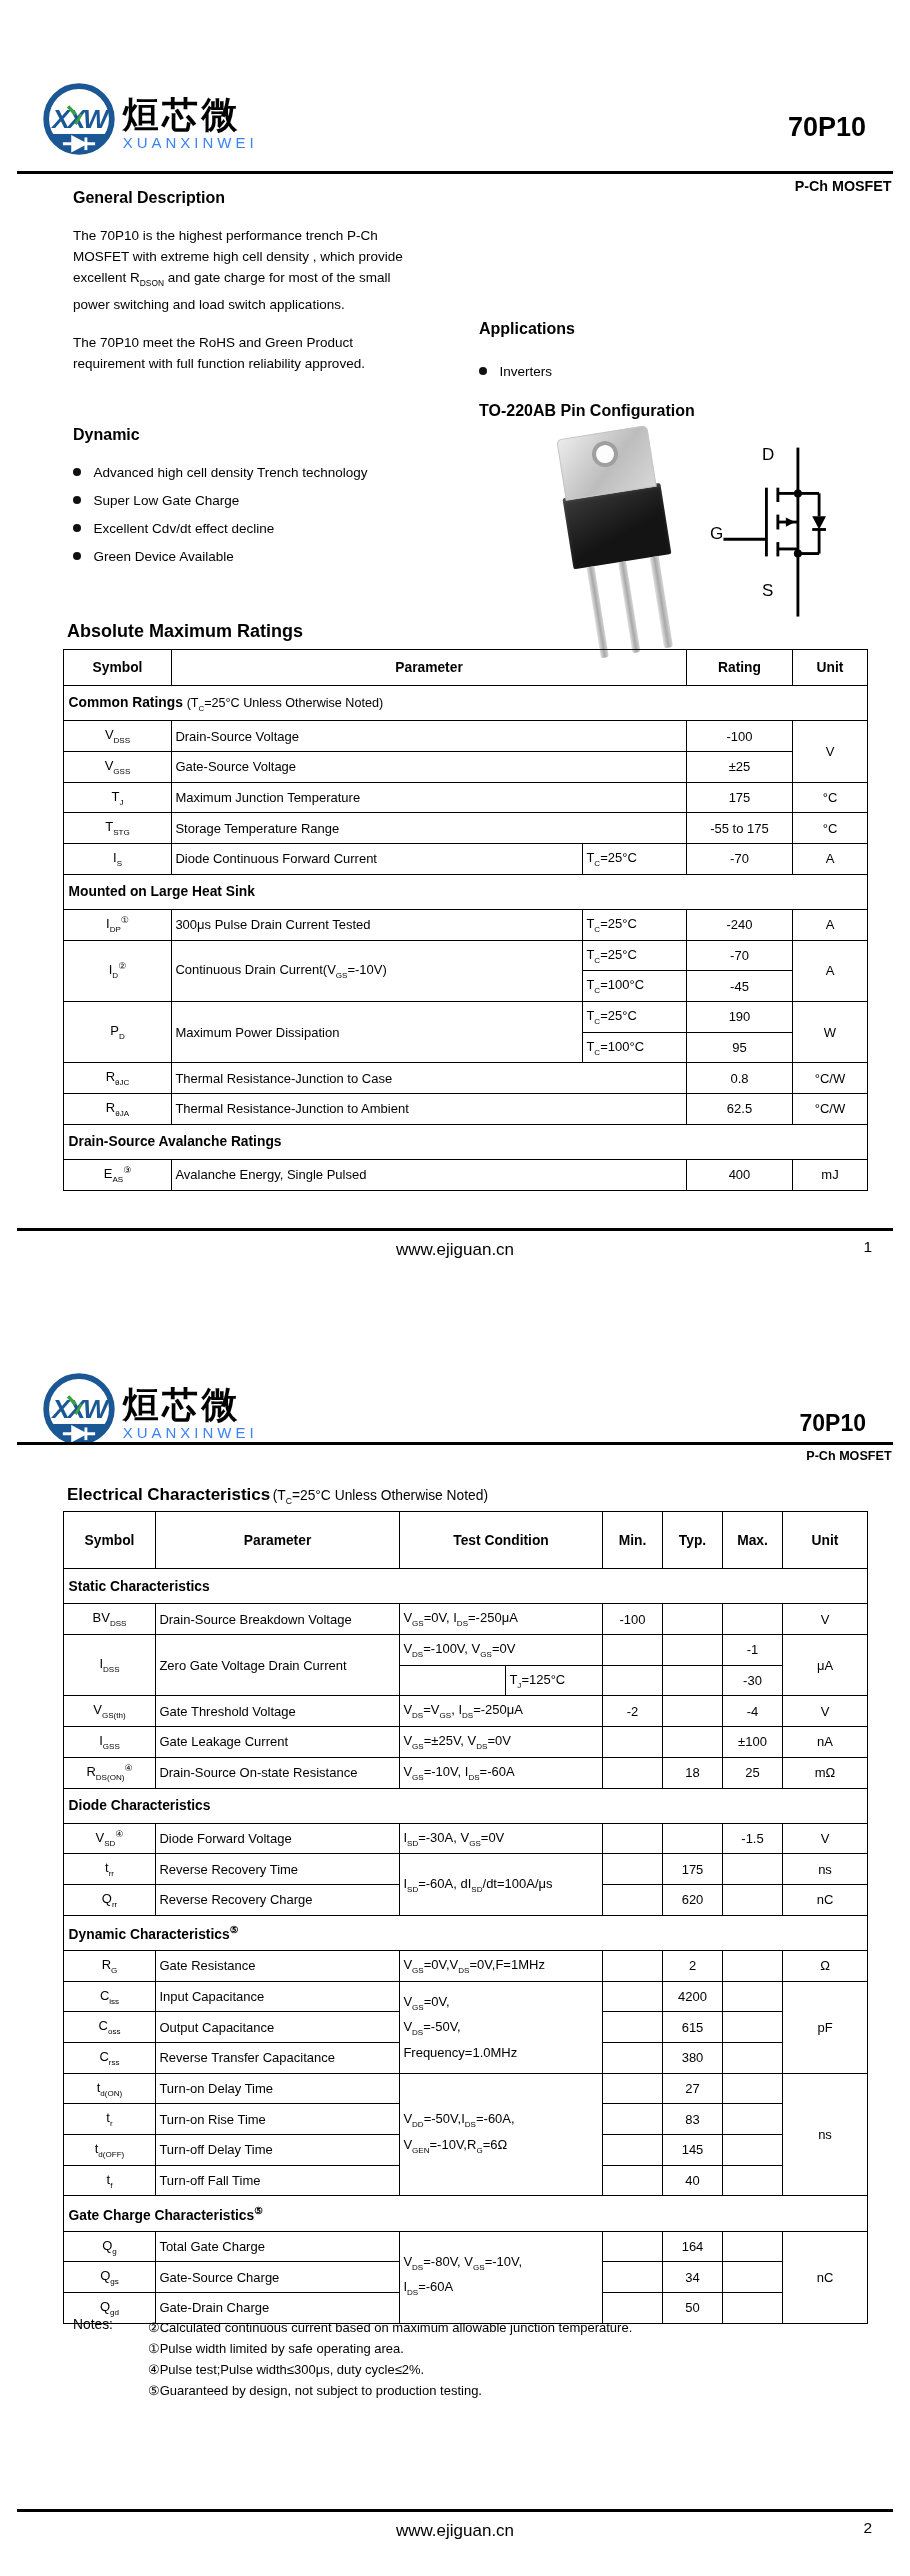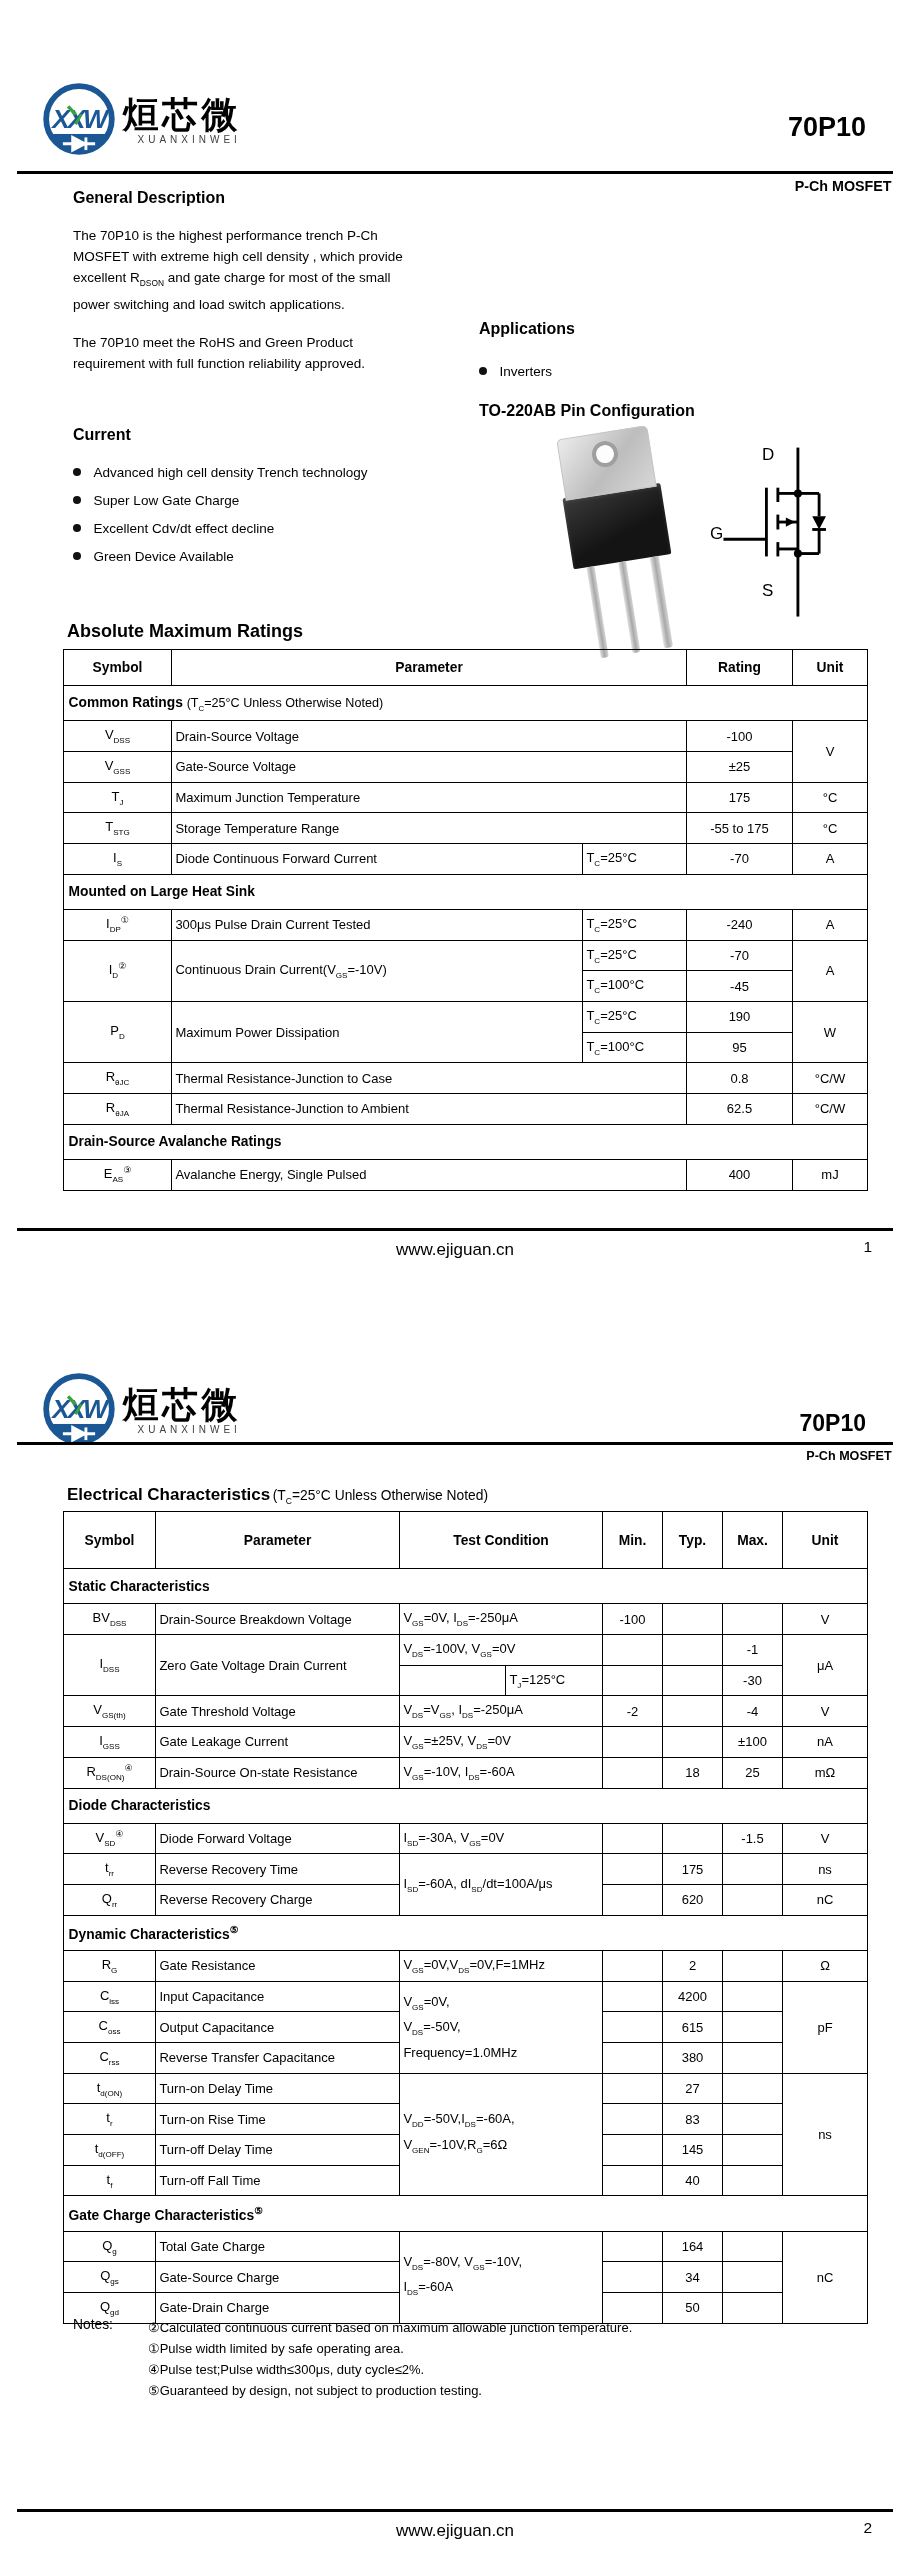--- a/index.html
+++ b/index.html
@@ -3,21 +3,21 @@
 <meta charset="utf-8">
 <style>
   html,body{margin:0;padding:0;background:#ffffff;}
   .doc{width:910px;font-family:"Liberation Sans",sans-serif;color:#000;background:#fff;}
   .page{position:relative;width:910px;height:1288px;background:#fff;overflow:hidden;}
 
   
   .logo{position:absolute;display:flex;align-items:flex-start;}
   .logo-txt{margin-left:5.7px;}
   .brand-cn{font-size:36px;font-weight:bold;letter-spacing:3.4px;line-height:1.0;margin-top:16px;}
-  .brand-en{font-size:10px;letter-spacing:4px;margin-top:1.1px;color:#404040;text-align:right;}
+  .brand-en{font-size:15px;letter-spacing:4px;margin-top:1.1px;color:#3b82f6;text-align:right;}
   .part-title{position:absolute;right:44px;font-weight:bold;}
   .hdr-rule{position:absolute;left:17px;width:876px;height:2.9px;background:#000;}
   .pch{position:absolute;right:18.4px;font-weight:bold;}
 
   .h-section{font-weight:bold;font-size:16px;}
   .body-text{font-size:13.5px;line-height:21px;}
 
   
   .ps-table{border-collapse:collapse;table-layout:fixed;width:387px;border:2.9px solid #1e4e79;box-shadow:inset 0 0 0 1.1px #ffffff,inset 0 0 0 1.7px #1e4e79;}
   .ps-table td{border-left:1.1px solid #8a8a8a;border-right:1.1px solid #8a8a8a;text-align:center;}
@@ -96,21 +96,21 @@
     <div class="hdr-rule" style="top:171px;"></div>
     <div class="pch" style="top:178px;font-size:14.3px;">P-Ch MOSFET</div>
 
     <div style="position:absolute;left:73px;top:189px;width:351px;">
       <div class="h-section">General Description</div>
       <div class="body-text" style="margin-top:18.4px;">The    70P10    is the highest performance trench P-Ch MOSFET with extreme high cell density ,  which provide excellent R<sub>DSON</sub> and gate charge  for most of the small power switching and load  switch applications.</div>
       <div class="body-text" style="margin-top:17px;">The    70P10     meet the RoHS and Green Product  requirement with full function reliability approved.</div>
     </div>
 
     <div style="position:absolute;left:73px;top:426px;">
-      <div class="h-section">Current</div>
+      <div class="h-section">Dynamic</div>
       <ul class="blist" style="margin-top:20.7px;">
         <li>
             <span class="bdot"></span>
             <span>Advanced high cell density Trench technology</span>
           </li>
         <li>
             <span class="bdot"></span>
             <span>Super Low Gate Charge</span>
           </li>
         <li>

